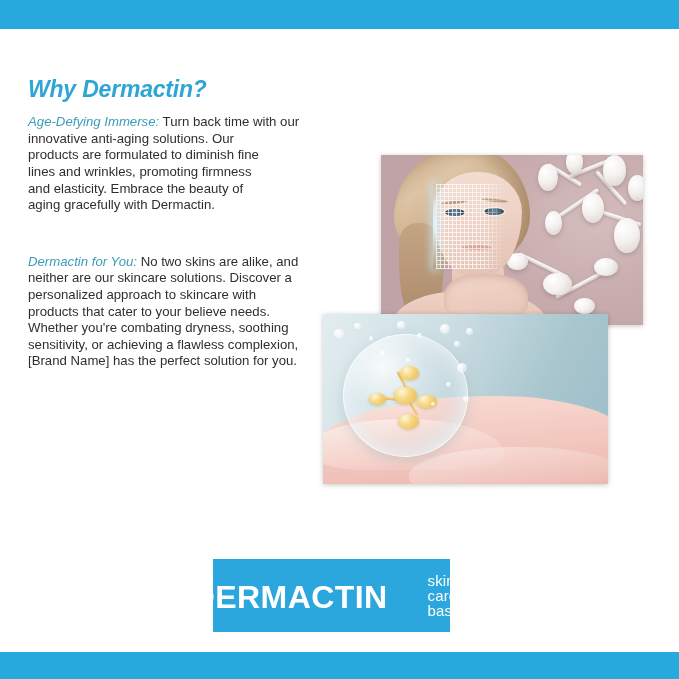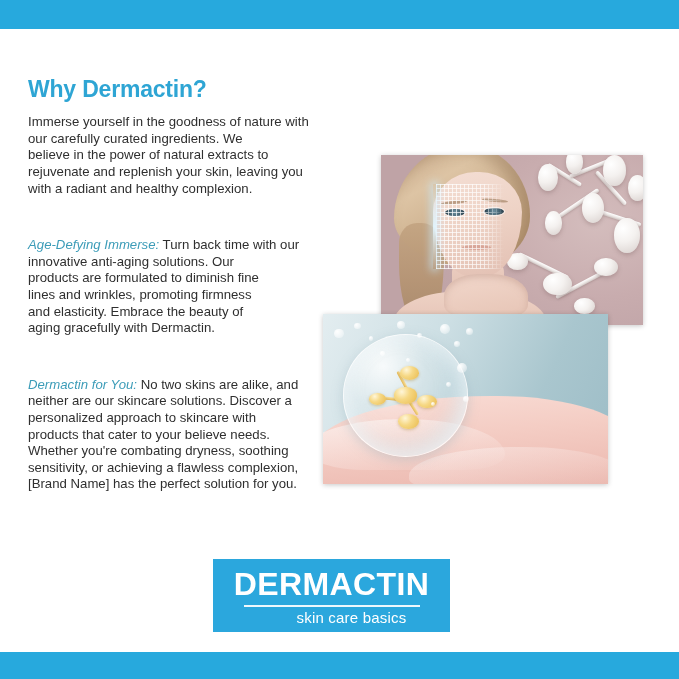--- a/index.html
+++ b/index.html
@@ -23,20 +23,21 @@
   
   .canvas { position:absolute; left:0; top:29px; width:679px; height:623px; background:#fff; }
 
   
   .copy { position:absolute; left:28px; top:48px; width:300px; }
 
   .headline {
     color:#2ea5d4;
     font-size:23px;
     font-weight:bold;
+    font-style:italic;
     letter-spacing:-0.2px;
     line-height:1.1;
     margin-bottom:12px;
   }
 
   .para {
     color:#2f2f2f;
     font-size:13.2px;
     line-height:16.6px;
     white-space:pre-line;
@@ -191,21 +192,21 @@
   .bub {
     position:absolute; border-radius:50%;
     background:radial-gradient(circle at 34% 30%, rgba(255,255,255,0.98) 0%, rgba(255,255,255,0.55) 55%, rgba(255,255,255,0.12) 100%);
   }
 
   
   .logo {
     position:absolute;
     left:213px; top:530px; width:237px; height:73px;
     background:#2ba7dd;
-    display:flex; flex-direction:column;
+    display:flex; flex-direction:row;
     align-items:center; justify-content:center;
   }
   .logo-word {
     color:#fff;
     font-size:32px;
     font-weight:bold;
     letter-spacing:0.4px;
     line-height:1;
     margin-top:2px;
   }
@@ -227,25 +228,20 @@
 
 <div class="bar-top"></div>
 <div class="bar-bottom"></div>
 
 <div class="canvas">
 
   <div class="copy">
 
     <div class="headline">Why Dermactin?</div>
 
-    <div class="para"><span>Immerse yourself in the goodness of nature with
-our carefully curated ingredients. We
-believe in the power of natural extracts to
-rejuvenate and replenish your skin, leaving you
-with a radiant and healthy complexion.</span></div>
 
     <div class="para"><span class="lead">Age-Defying Immerse:</span><span> Turn back time with our
 innovative anti-aging solutions. Our
 products are formulated to diminish fine
 lines and wrinkles, promoting firmness
 and elasticity. Embrace the beauty of
 aging gracefully with Dermactin.</span></div>
 
     <div class="para"><span class="lead">Dermactin for You:</span><span> No two skins are alike, and
 neither are our skincare solutions. Discover a

